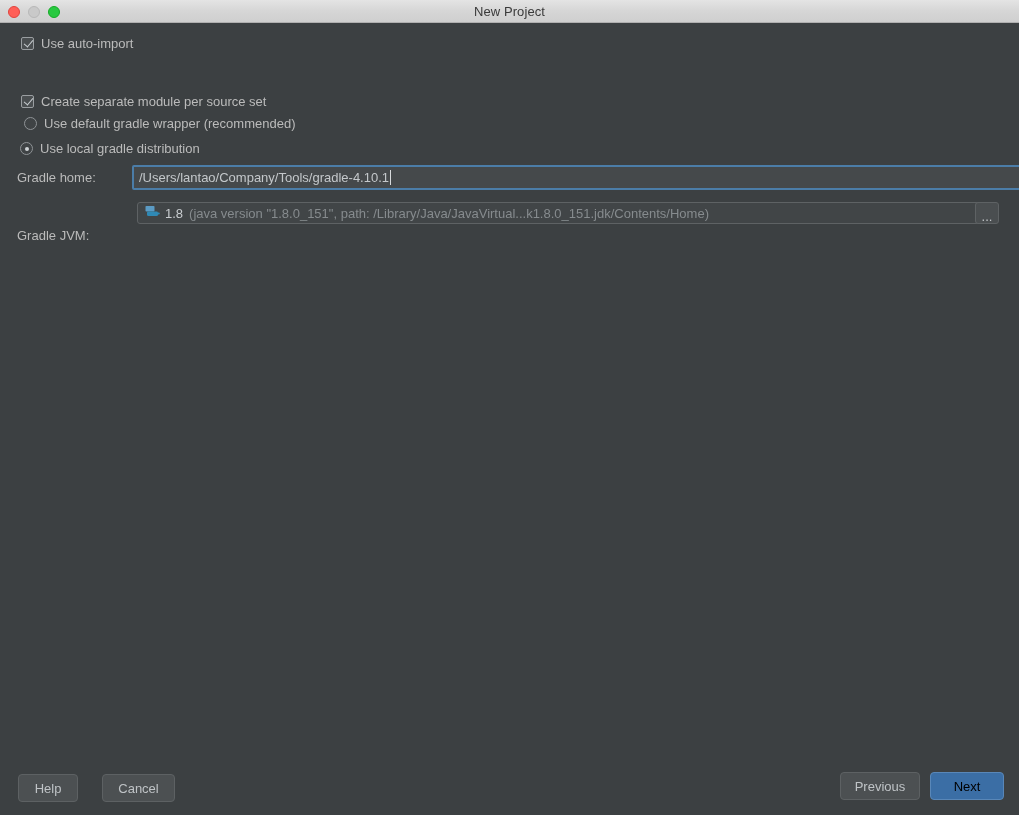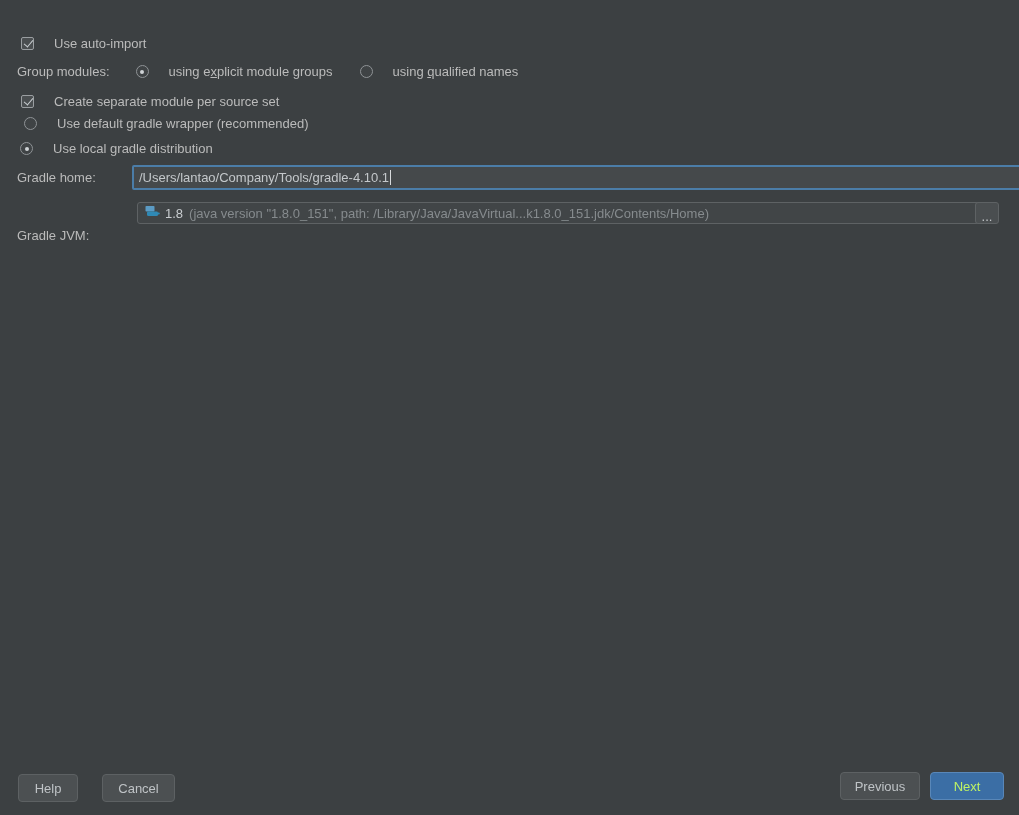--- a/index.html
+++ b/index.html
@@ -30,21 +30,21 @@
   .light.zoom  { background: #28c940; border: 1px solid #14ab26; }
   .title-text {
     width: 100%; text-align: center;
     font-size: 13px; color: #3a3a3a;
     letter-spacing: .1px;
   }
 
   
   .body { position: absolute; top: 23px; left: 0; width: 1019px; height: 792px; }
 
-  .row { position: absolute; display: flex; align-items: center; gap: 13px; }
+  .row { position: absolute; display: flex; align-items: center; }
 
   
   .cb {
     width: 13px; height: 13px;
     border: 1px solid #9a9ea1;
     background: #4a4e50;
     border-radius: 2px;
     position: relative;
     flex: 0 0 auto;
   }
@@ -161,54 +161,55 @@
     background: #4c5052;
     border: 1px solid #5d6163;
     border-radius: 4px;
     color: #bfc3c6;
     font-size: 13px;
     display: flex; align-items: center; justify-content: center;
   }
   .btn.primary {
     background: #3b6ea5;
     border: 1px solid #5987b8;
-    color: #bef264;
+    color: #000000;
   }
 
   .watermark {
     position: absolute;
     left: 676px; top: 780px;
     font-family: "Liberation Serif", serif;
     font-size: 22px;
     color: #585c5e;
     letter-spacing: 1px;
     white-space: nowrap;
     pointer-events: none;
   }
 </style>
 </head>
 <body>
 
 <div id="app">
 
+  <div class="titlebar">
+    <div class="traffic">
+      <span class="light close"></span>
+      <span class="light min"></span>
+      <span class="light zoom"></span>
+    </div>
+    <div class="title-text">New Project</div>
+  </div>
 
   <div class="body">
 
     <div class="row" style="left:21px; top:13px;">
       <span class="cb checked"></span>
       <span class="lbl">Use auto-import</span>
     </div>
 
-    <div class="row" style="left:17px; top:41px;">
-      <span class="field-label">Group modules:</span>
-      <span class="rb on" style="margin-left:13px;"></span>
-      <span class="lbl"><span>using e</span><span class="mn">x</span><span>plicit module groups</span></span>
-      <span class="rb" style="margin-left:14px;"></span>
-      <span class="lbl"><span>using </span><span class="mn">q</span><span>ualified names</span></span>
-    </div>
 
     <div class="row" style="left:21px; top:71px;">
       <span class="cb checked"></span>
       <span class="lbl">Create separate module per source set</span>
     </div>
 
     <div class="row" style="left:24px; top:93px;">
       <span class="rb"></span>
       <span class="lbl">Use default gradle wrapper (recommended)</span>
     </div>

